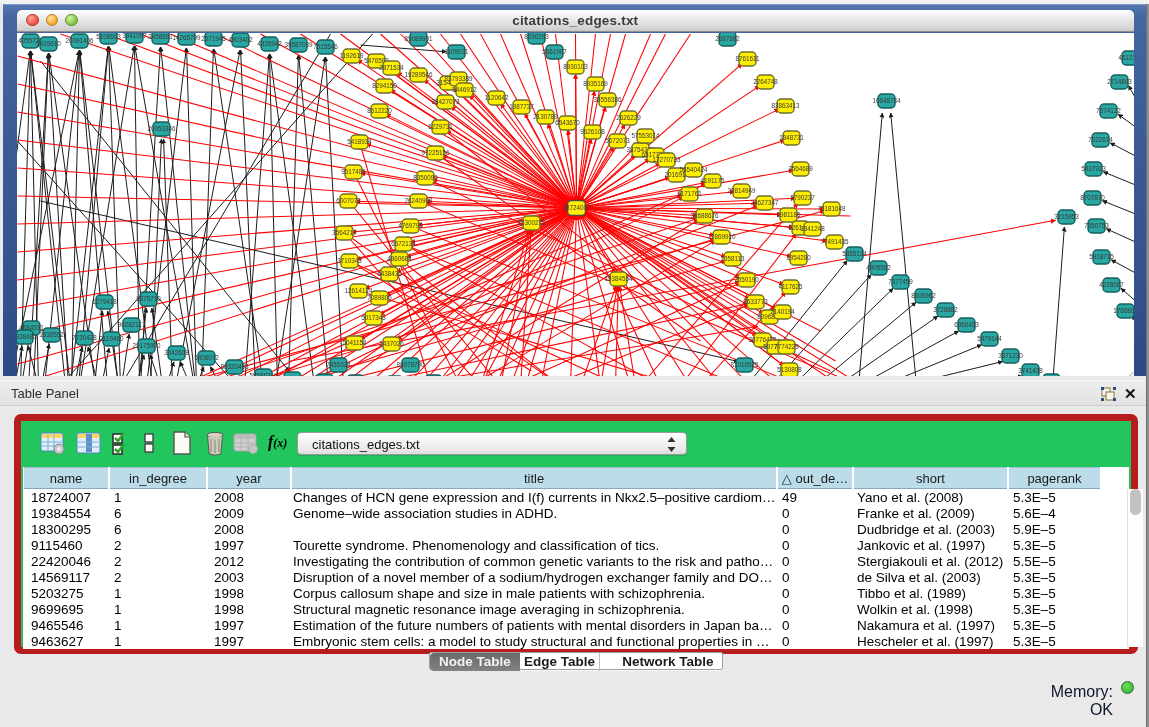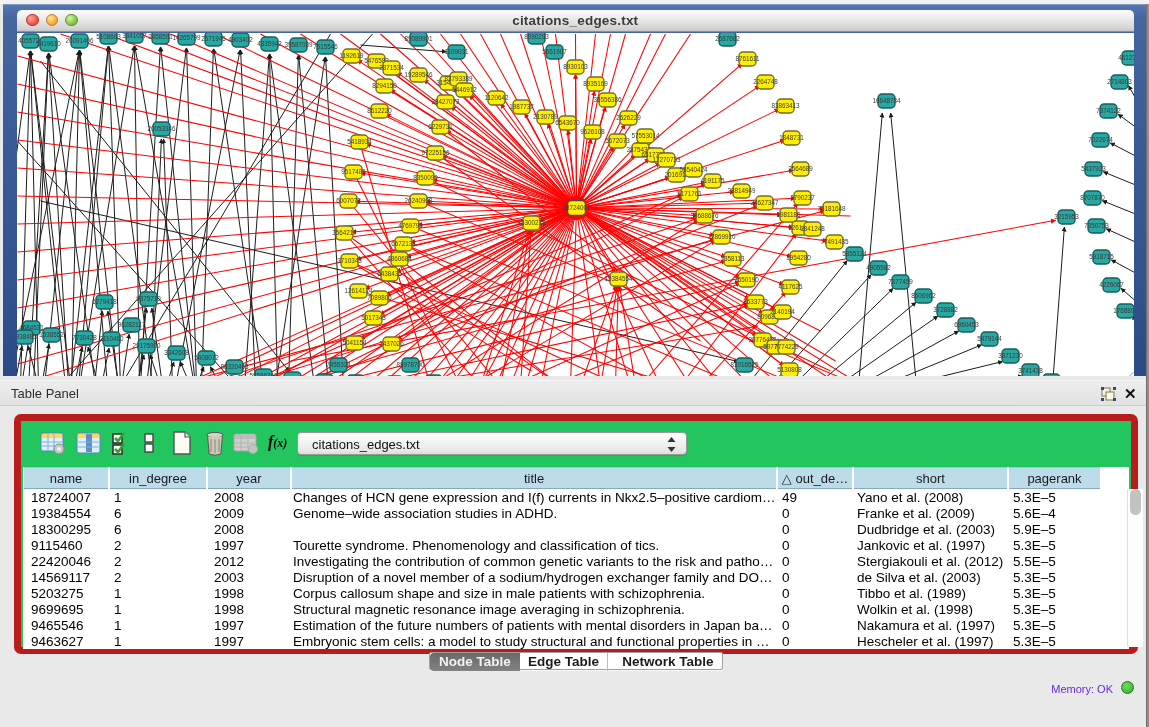--- a/index.html
+++ b/index.html
@@ -38,23 +38,23 @@
 .row span{position:absolute;top:1px;display:block;overflow:hidden}
 .c0{left:8px;width:92px}.c1{left:91px;width:90px}.c2{left:191px;width:80px}
 .c3{left:270px;width:483px;text-overflow:ellipsis}.c4{left:759px;width:70px}.c5{left:834px;width:150px}
 .c6{left:990px;width:100px}
 #sbar{position:absolute;left:1106px;top:68px;width:16px;height:158px;background:#fdfdfd;border-left:1px solid #e0e0e0}
 #thumb{position:absolute;left:2px;top:0px;width:11px;height:26px;background:#c2c2c2;border-radius:6px}
 #tabs{position:absolute;left:429px;top:276px;width:294px;height:18px;border:1px solid #9f9f9f;
   border-radius:2px;background:#fff;box-shadow:0 1px 0 rgba(255,255,255,.7);font-size:13.5px;font-weight:bold}
 #tabs .seg{position:absolute;top:0;height:18px;text-align:center;line-height:17px;color:#1a1a1a}
 #seg1{left:0;width:90px;background:linear-gradient(180deg,#6a6a6a,#828282);color:#f2f2f2 !important;border-radius:4px 0 0 4px}
-#seg2{left:90px;width:88px;border-right:1px solid #bcbcbc}
+#seg2{left:90px;width:80px;border-right:1px solid #bcbcbc}
 #seg3{left:182px;width:112px}
-#mem{position:absolute;left:1028px;top:307px;width:85px;font-size:11px;color:#6d28d9;text-align:right}
+#mem{position:absolute;left:1028px;top:307px;width:85px;font-size:16px;color:#0f172a;text-align:right}
 #memdot{position:absolute;left:1121px;top:305px;width:13px;height:13px;border-radius:50%;
   background:radial-gradient(circle at 40% 35%,#6fdc55,#2fae2f);border:1.5px solid #2a6b28}
 </style></head><body>
 <div id="bluepanel"></div>
 <div id="bband"></div>
 <div id="topstrip"></div>
 <div id="win">
   <div id="graphbox"><svg id="graph" width="1117" height="353" viewBox="0 0 1117 353" xmlns="http://www.w3.org/2000/svg">
         <defs>
           <marker id="ra" viewBox="0 0 10 10" refX="9" refY="5" markerWidth="5" markerHeight="5" orient="auto-start-reverse">

